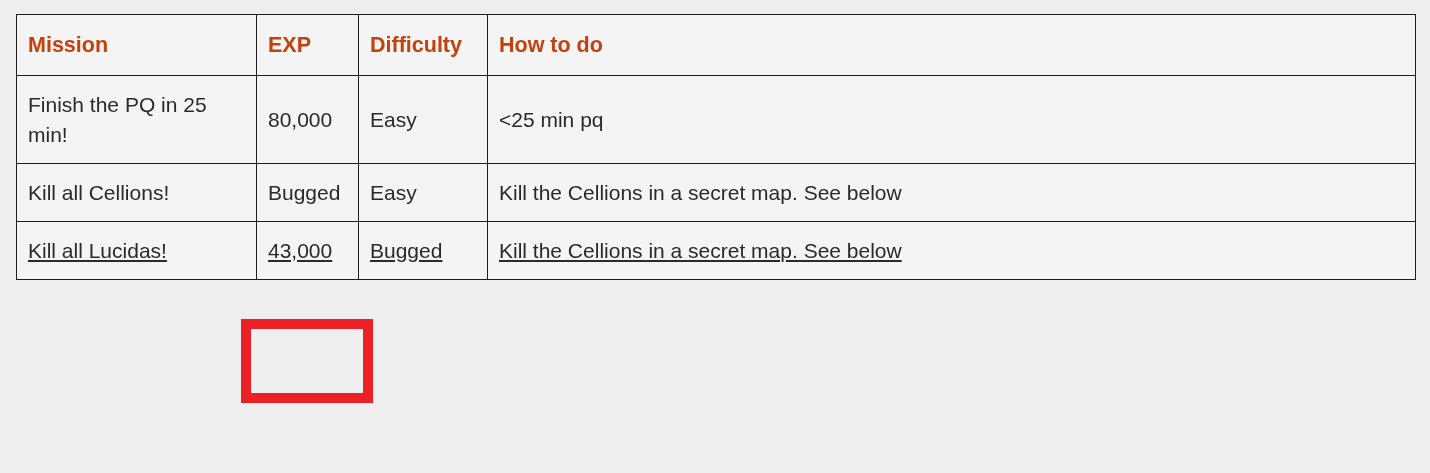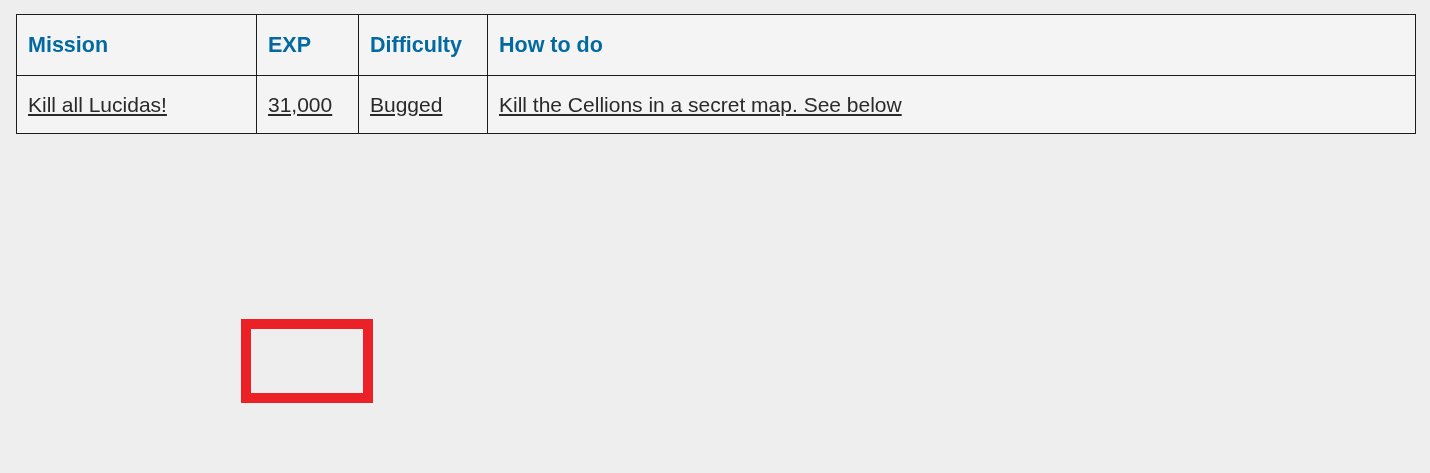--- a/index.html
+++ b/index.html
@@ -45,21 +45,21 @@
     vertical-align: middle;
     padding: 10px 10px 10px 11px;
     font-size: 21px;
     line-height: 1.42;
     color: #2a2a2a;
     font-weight: normal;
   }
 
   table.mission-table thead th {
     font-weight: bold;
-    color: #0369a1;
+    color: #c2410c;
     font-size: 21.5px;
     padding-top: 13px;
     padding-bottom: 13px;
   }
 
   
   col.col-mission    { width: 240px; }
   col.col-exp        { width: 102px; }
   col.col-difficulty { width: 129px; }
   col.col-how        { width: 928px; }
@@ -105,27 +105,39 @@
       <thead>
         <tr class="r-head">
           <th>Mission</th>
           <th>EXP</th>
           <th>Difficulty</th>
           <th>How to do</th>
         </tr>
       </thead>
       <tbody>
 
+        <tr class="r-0">
+          <td class="mission-cell">Finish the PQ in 25 min!</td>
+          <td>80,000</td>
+          <td>Easy</td>
+          <td>&lt;25 min pq</td>
+        </tr>
 
 
 
+        <tr class="r-3">
+          <td class="mission-cell">Kill all Cellions!</td>
+          <td>Bugged</td>
+          <td>Easy</td>
+          <td>Kill the Cellions in a secret map. See below</td>
+        </tr>
 
         <tr class="r-4">
           <td class="mission-cell">Kill all Lucidas!</td>
-          <td>31,000</td>
+          <td>43,000</td>
           <td class="difficulty-tricky">Bugged</td>
           <td>Kill the Cellions in a secret map. See below</td>
         </tr>
 
       </tbody>
     </table>
   </div>
 
   <div class="annotation-box"></div>
 

